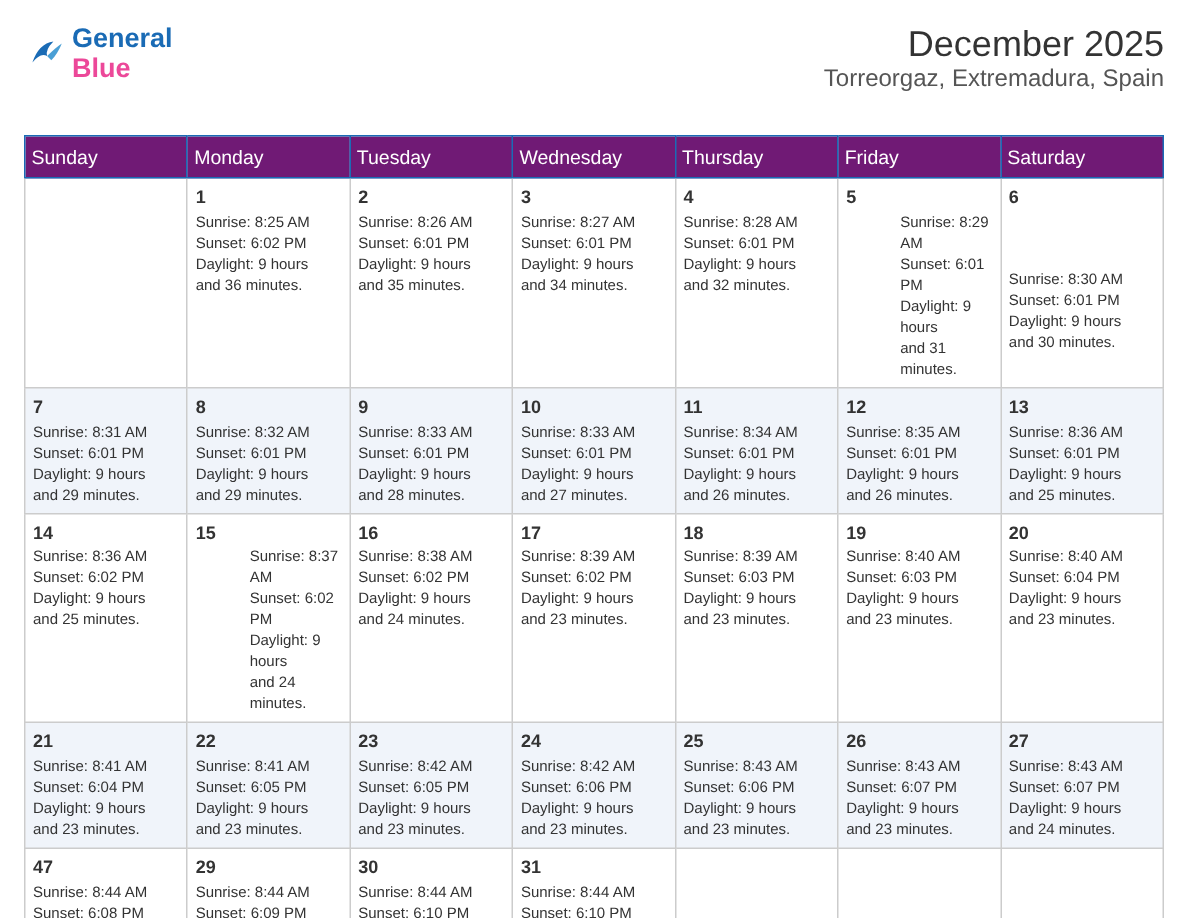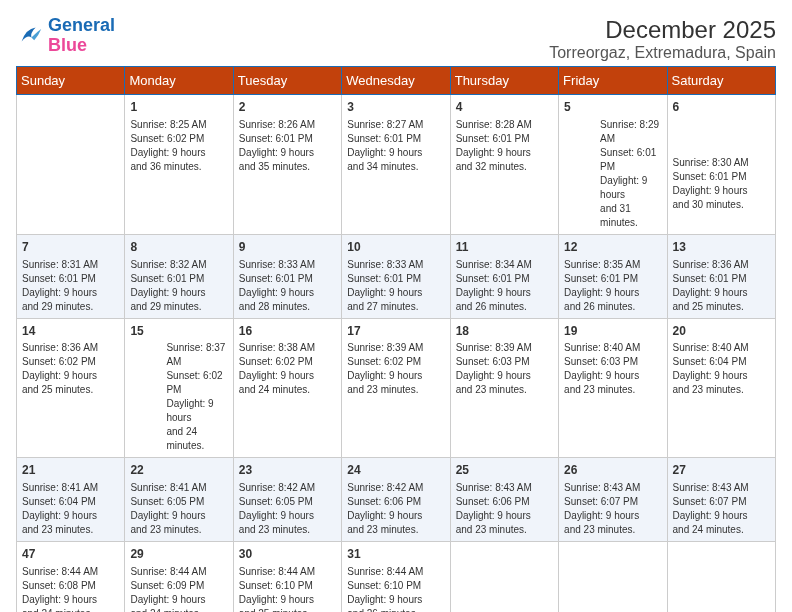--- a/index.html
+++ b/index.html
@@ -7,21 +7,21 @@
       font-family: Arial, sans-serif;
       background: #fff;
       width: 792px;
       min-height: 612px;
       padding: 16px;
     }
     .header {
       display: flex;
       justify-content: space-between;
       align-items: flex-start;
-      margin-bottom: 4px;
+      margin-bottom: 28px;
       gap: 15px;
     }
     .logo {
       display: flex;
       align-items: center;
       gap: 4px;
     }
     .logo-text {
       font-size: 18px;
       font-weight: bold;
@@ -46,21 +46,21 @@
     .location {
       font-size: 16px;
       color: #555;
     }
     table {
       width: 100%;
       border-collapse: collapse;
       font-size: 11px;
     }
     thead tr th {
-      background-color: #c2410c;
+      background-color: #701a75;
       color: #fff;
       padding: 6px 4px;
       text-align: left;
       font-size: 13px;
       font-weight: normal;
       border: 1px solid #1a6bb5;
     }
     tbody tr td {
       border: 1px solid #ccc;
       padding: 4px 5px;

